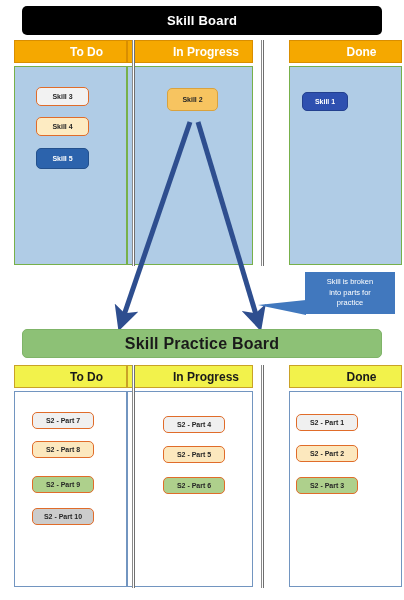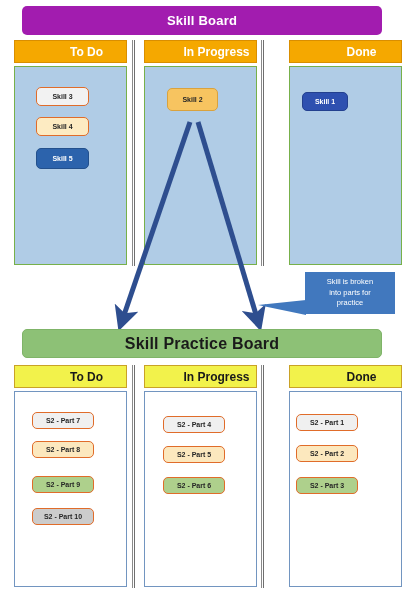--- a/index.html
+++ b/index.html
@@ -29,21 +29,21 @@
     border-radius: 5px;
     font-weight: bold;
     letter-spacing: 0.2px;
     box-sizing: border-box;
   }
   .board-title.skill {
     left: 22px;
     top: 6px;
     width: 360px;
     height: 29px;
-    background: #a21caf;
+    background: #000000;
     color: #ffffff;
     font-size: 13px;
   }
   .board-title.practice {
     left: 22px;
     top: 329px;
     width: 360px;
     height: 29px;
     background: #8DC176;
     color: #1a1a1a;
@@ -89,21 +89,21 @@
   }
   .col-body.bottom {
     background: #ffffff;
     border: 1px solid #7295C0;
     top: 391px;
     height: 196px;
   }
 
   
   .c1 { left: 14px;  width: 113px; }
-  .c2 { left: 144px; width: 113px; }
+  .c2 { left: 127px; width: 126px; }
   .c3 { left: 272px; width: 113px; margin-left: 17px; }
 
   
   .separator {
     position: absolute;
     width: 3px;
     background: linear-gradient(to right, #8a8a8a 0 1px, #ffffff 1px 2px, #6f6f6f 2px 3px);
   }
   .sep-top    { top: 40px;  height: 226px; }
   .sep-bottom { top: 365px; height: 223px; }

